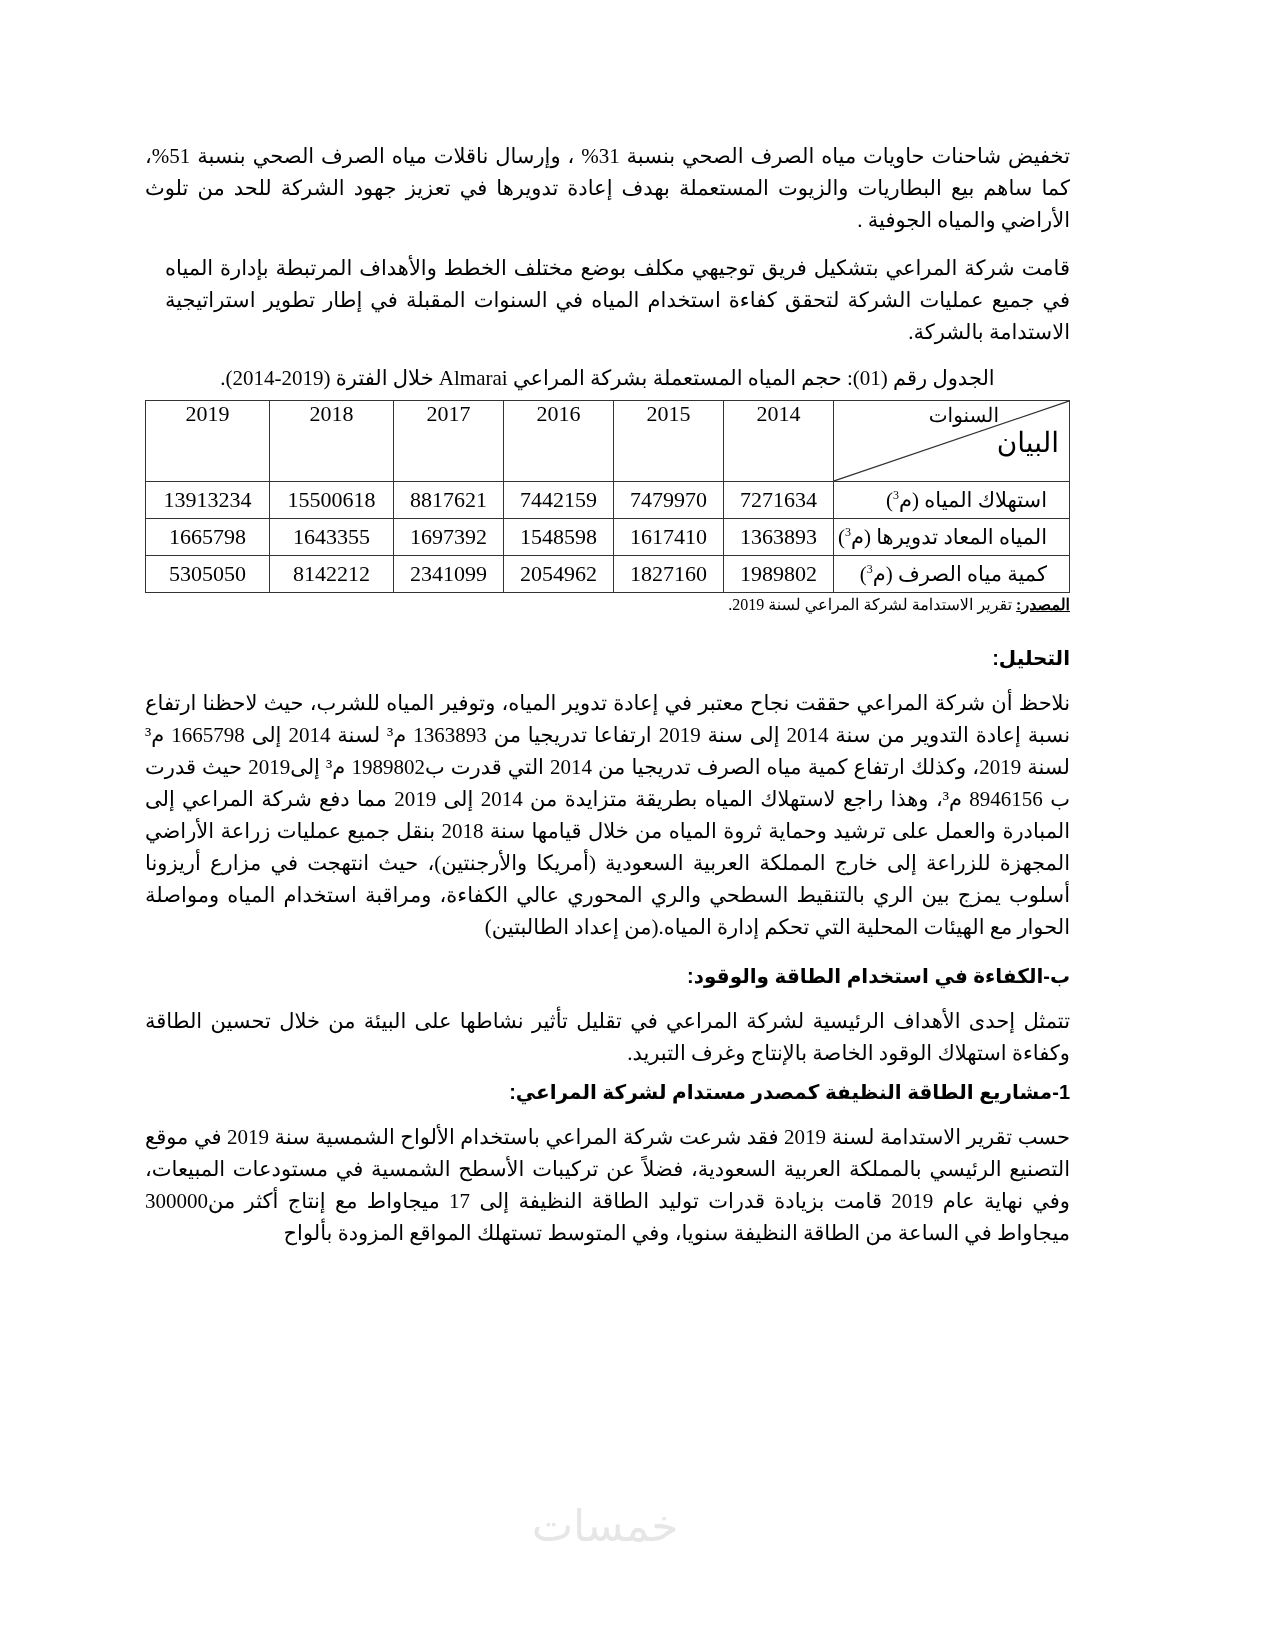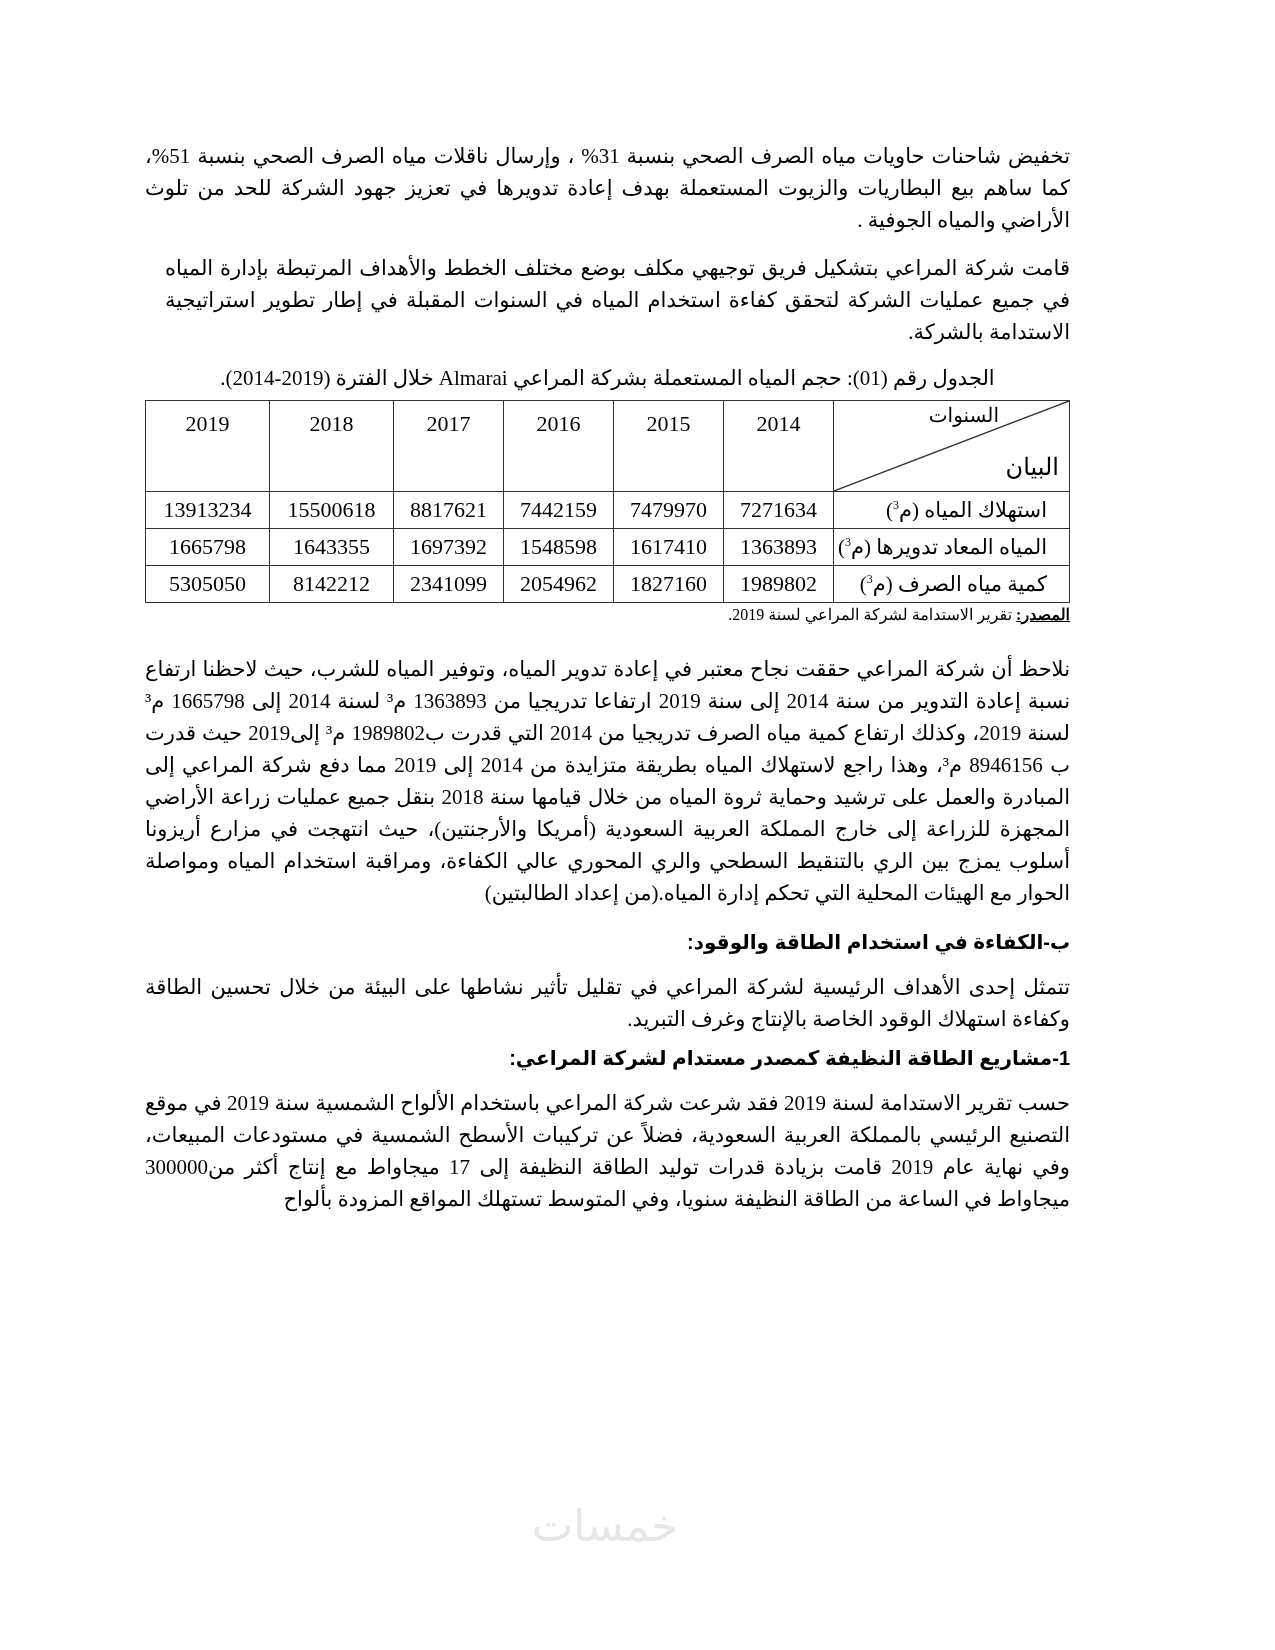--- a/index.html
+++ b/index.html
@@ -17,27 +17,27 @@
   .p2 { margin-bottom: 14px; margin-left: 20px; }
   .caption { font-size: 21px; line-height: 32px; margin-bottom: 6px; text-align: center; }
   table {
     border-collapse: collapse; width: 100%; direction: rtl;
     font-size: 22px;
   }
   td, th {
     border: 1.5px solid #333; text-align: center; font-weight: normal;
     padding: 0 4px; height: 36px;
   }
-  .hdr-row td { height: 80px; vertical-align: top; padding-top: 10px; }
+  .hdr-row td { height: 80px; vertical-align: top; padding-top: 0; }
   .diag {
     position: relative; width: 220px; padding: 0;
   }
   .diag svg { position: absolute; left: 0; top: 0; width: 100%; height: 100%; }
   .diag .top-lbl { position: absolute; right: 70px; top: 2px; font-size: 20px; }
-  .diag .bot-lbl { position: absolute; right: 10px; top: 52px; font-size: 24px; }
+  .diag .bot-lbl { position: absolute; right: 10px; top: 25px; font-size: 28px; }
   .row-lbl { text-align: right; padding-right: 22px; font-size: 21px; white-space: nowrap; margin-top: 23px; }
   sup { font-size: 12px; }
   .source { font-size: 16px; line-height: 20px; margin-top: 2px; margin-bottom: 28px; }
   .source b { font-weight: bold; text-decoration: underline; }
   h3 {
     font-family: "Liberation Sans", "DejaVu Sans", sans-serif;
     font-size: 20px; font-weight: bold; margin: 0 0 14px 0; line-height: 30px;
   }
   .analysis { margin-bottom: 18px; }
   .p-energy { margin-bottom: 8px; }
@@ -99,20 +99,21 @@
       <td>8142212</td>
       <td>5305050</td>
     </tr>
   </tbody>
     </table>
 
   <div class="source">
     <b>المصدر:</b><span> تقرير الاستدامة لشركة المراعي لسنة 2019.</span>
   </div>
 
+  <h3>التحليل:</h3>
   <p class="analysis">نلاحظ أن شركة المراعي حققت نجاح معتبر في إعادة تدوير المياه، وتوفير المياه للشرب، حيث لاحظنا ارتفاع نسبة إعادة التدوير من سنة 2014 إلى سنة 2019 ارتفاعا تدريجيا من 1363893 م³ لسنة 2014 إلى 1665798 م³ لسنة 2019، وكذلك ارتفاع كمية مياه الصرف تدريجيا من 2014 التي قدرت ب1989802 م³ إلى2019 حيث قدرت ب 8946156 م³، وهذا راجع لاستهلاك المياه بطريقة متزايدة من 2014 إلى 2019 مما دفع شركة المراعي إلى المبادرة والعمل على ترشيد وحماية ثروة المياه من خلال قيامها سنة 2018 بنقل جميع عمليات زراعة الأراضي المجهزة للزراعة إلى خارج المملكة العربية السعودية (أمريكا والأرجنتين)، حيث انتهجت في مزارع أريزونا أسلوب يمزج بين الري بالتنقيط السطحي والري المحوري عالي الكفاءة، ومراقبة استخدام المياه ومواصلة الحوار مع الهيئات المحلية التي تحكم إدارة المياه.(من إعداد الطالبتين)</p>
 
   <h3>ب-الكفاءة في استخدام الطاقة والوقود:</h3>
   <p class="p-energy">تتمثل إحدى الأهداف الرئيسية لشركة المراعي في تقليل تأثير نشاطها على البيئة من خلال تحسين الطاقة وكفاءة استهلاك الوقود الخاصة بالإنتاج وغرف التبريد.</p>
 
   <h3>1-مشاريع الطاقة النظيفة كمصدر مستدام لشركة المراعي:</h3>
   <p>حسب تقرير الاستدامة لسنة 2019 فقد شرعت شركة المراعي باستخدام الألواح الشمسية سنة 2019 في موقع التصنيع الرئيسي بالمملكة العربية السعودية، فضلاً عن تركيبات الأسطح الشمسية في مستودعات المبيعات، وفي نهاية عام 2019  قامت بزيادة قدرات توليد الطاقة النظيفة إلى 17 ميجاواط مع إنتاج أكثر من300000 ميجاواط في الساعة من الطاقة النظيفة سنويا، وفي المتوسط تستهلك المواقع المزودة بألواح</p>
 </div>
 
 <div class="watermark">خمسات</div>

